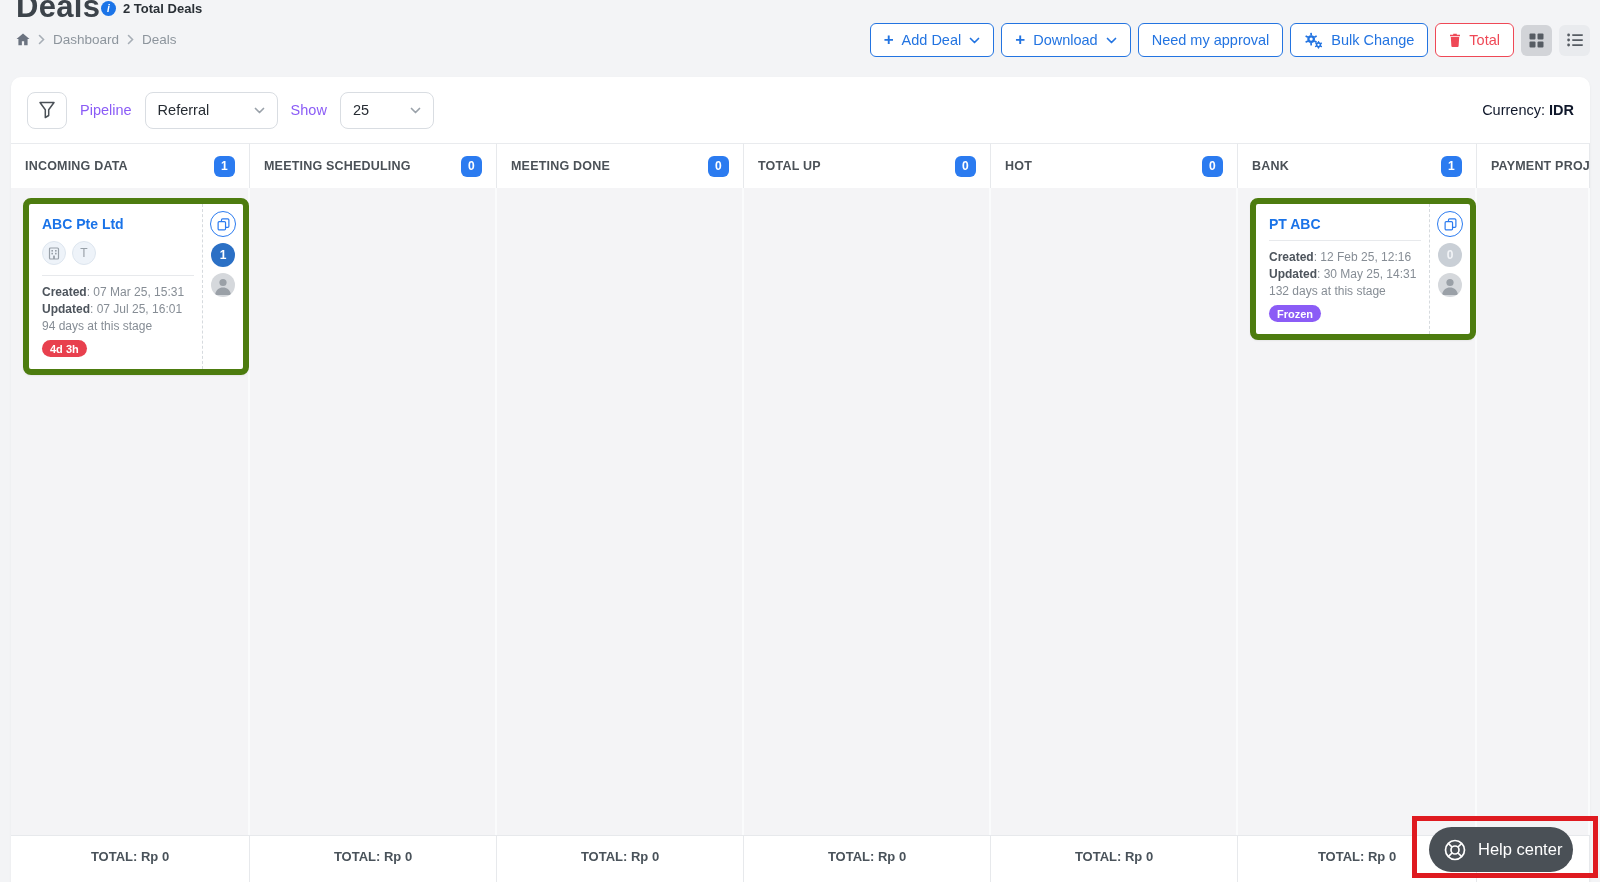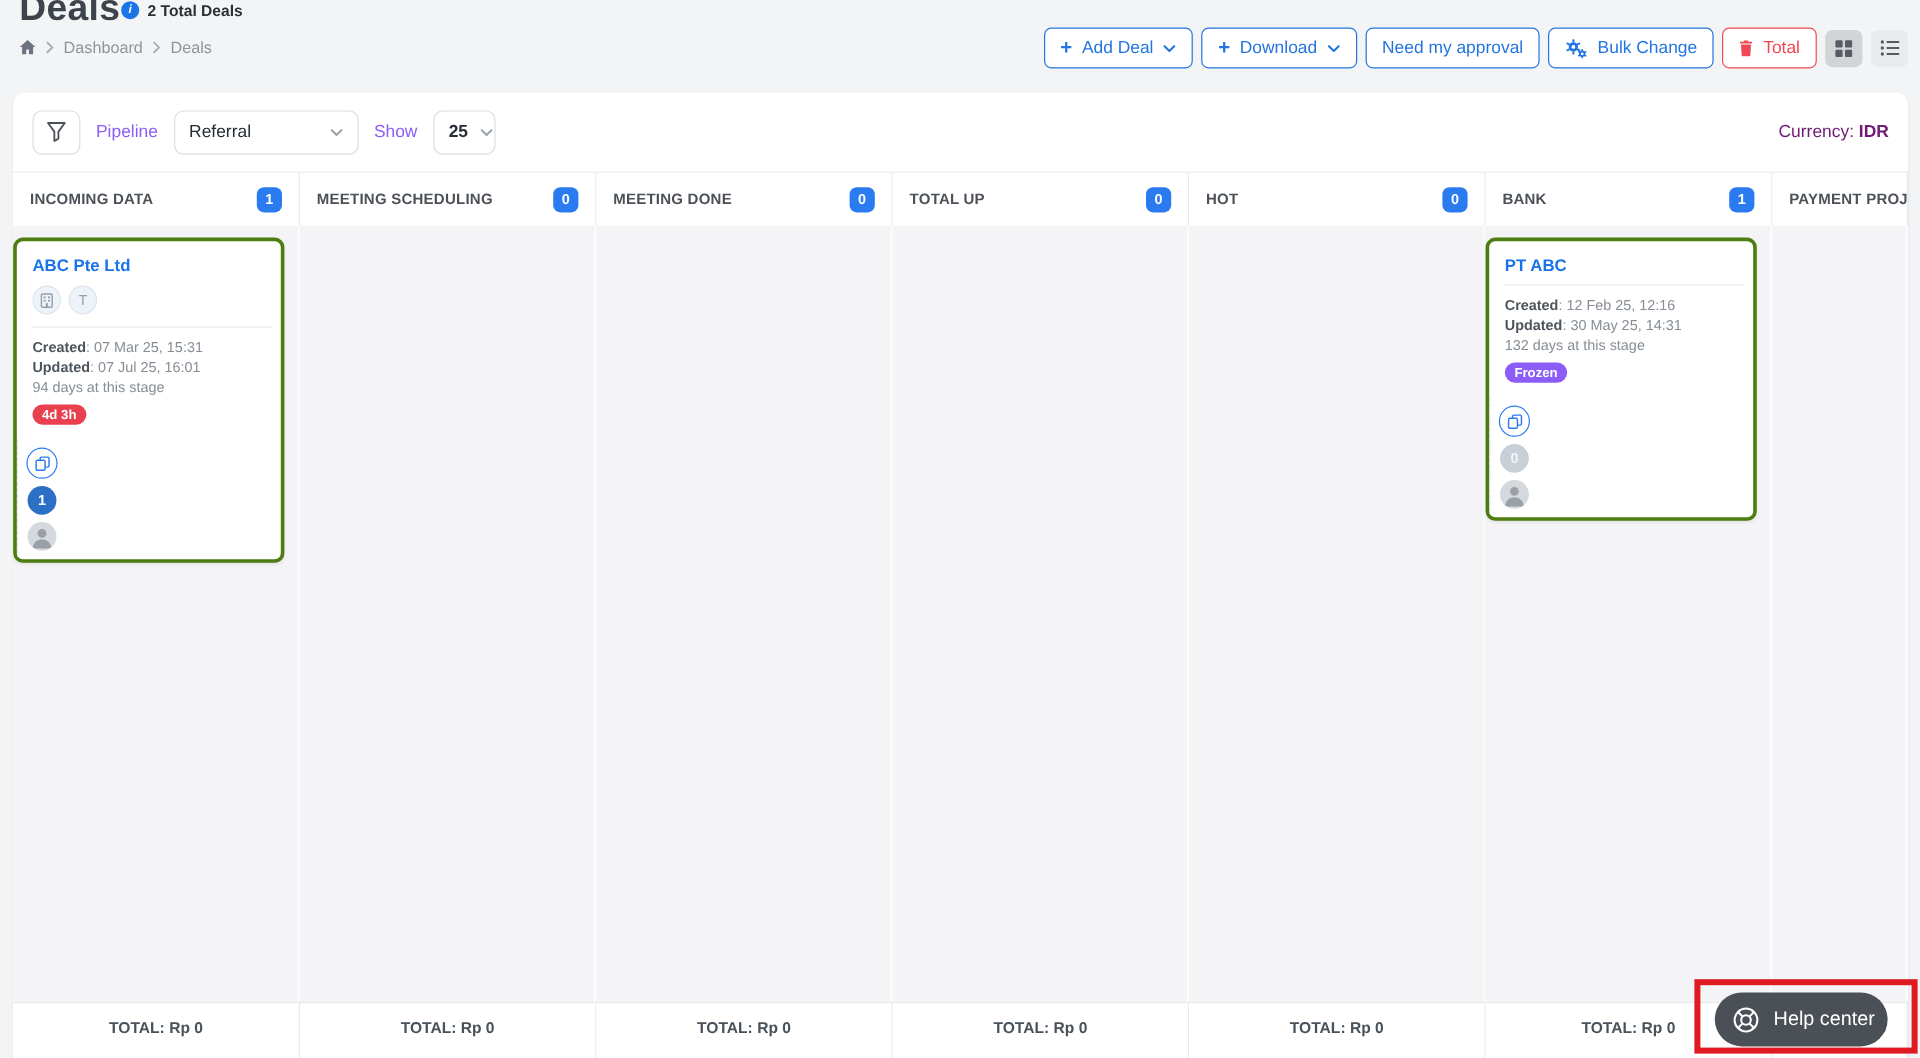--- a/index.html
+++ b/index.html
@@ -71,25 +71,25 @@
     color:#2a3036; outline:none;
   }
   .search-wrap input::placeholder { color:#9aa1a9; }
   .search-icon { position:absolute; right:12px; top:10px; cursor:pointer; }
   .flabel { font-size:14.5px; color:#8b5cf6; }
   .select {
     height:37px; border:1px solid #d9dde2; border-radius:8px; background:#fff;
     display:flex; align-items:center; justify-content:space-between;
     padding:0 12px; font-size:14.5px; color:#262c33; cursor:pointer; gap:10px;
   }
-  .select.pipeline { width:154px;align-items:center; }
-  .select.show { width:52px;font-weight:bold; }
+  .select.pipeline { width:133px;align-items:center; }
+  .select.show { width:94px; }
   .select .chev { color:#9aa2aa; display:flex; }
   .spacer { flex:1; }
-  .currency { font-size:14.5px; color:#701a75; white-space:nowrap; }
+  .currency { font-size:14.5px; color:#0f172a; white-space:nowrap; }
   .currency b { font-weight:bold; }
   
   .board {
     position:absolute; top:66px; left:0; right:0; bottom:0;
     display:grid;
     grid-template-columns:239px 247px 247px 247px 247px 239px 1fr;
     grid-template-rows:45px 1fr 47px;
   }
   .col-h {
     border-top:1px solid #e9ebee; border-right:1px solid #e7e9ec;
@@ -105,23 +105,23 @@
   .col-b {
     background:#f4f4f6; border-right:2px solid #fafbfc; position:relative;
   }
   .col-f {
     border-top:1px solid #e7e9ec; border-right:1px solid #e7e9ec; background:#fff;
     display:flex; justify-content:center; padding-top:13px;
     font-size:13px; font-weight:bold; color:#49525a; white-space:nowrap; overflow:hidden;
   }
   
   .card {
-    position:absolute; top:10px; left:0; width:226px;
-    background:#fff; border:3px solid #4d7c0f; border-radius:8px;
-    box-shadow:0 1px 2px rgba(0,0,0,.06); display:flex; overflow:hidden;flex-direction:column;
+    position:absolute; top:10px; left:12px; width:226px;
+    background:#fff; border:6px solid #4d7c0f; border-radius:8px;
+    box-shadow:0 1px 2px rgba(0,0,0,.06); display:flex; overflow:hidden;
   }
   .card-main { flex:1; padding:12px 8px 12px 13px; min-width:0; }
   .card-rail {
     width:41px; border-left:1px dashed #d6dade;
     display:flex; flex-direction:column; align-items:center;
     padding:7px 0; gap:6px;
   }
   .card-title { font-size:14px; font-weight:bold; color:#1a73e8; cursor:pointer; }
   .chips { display:flex; gap:6px; margin-top:9px; }
   .chip {

